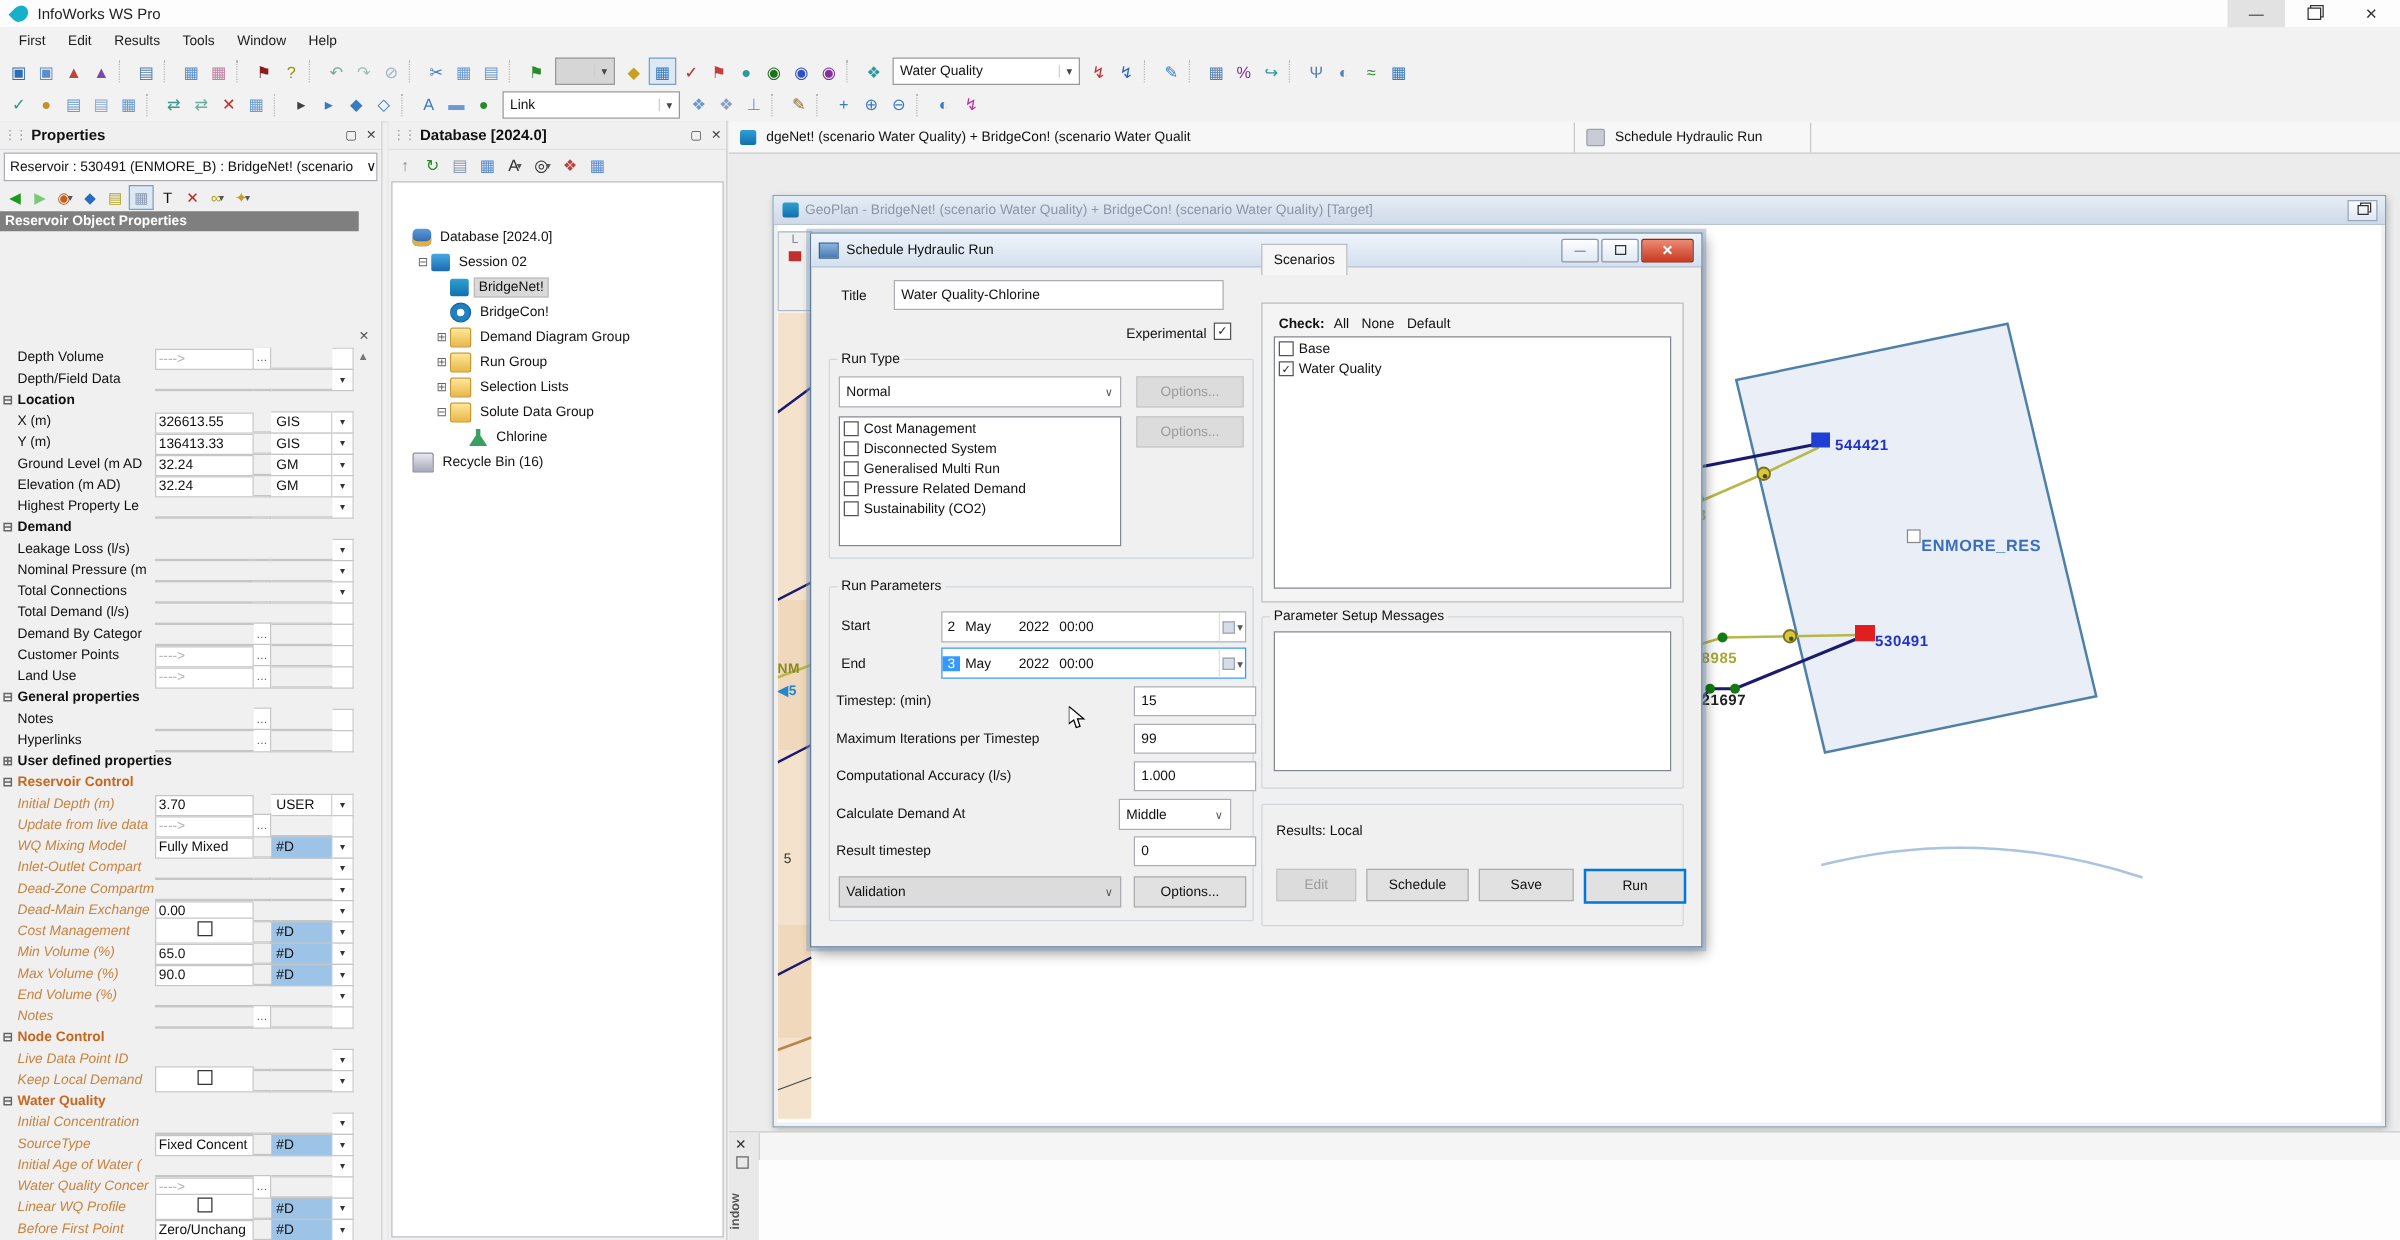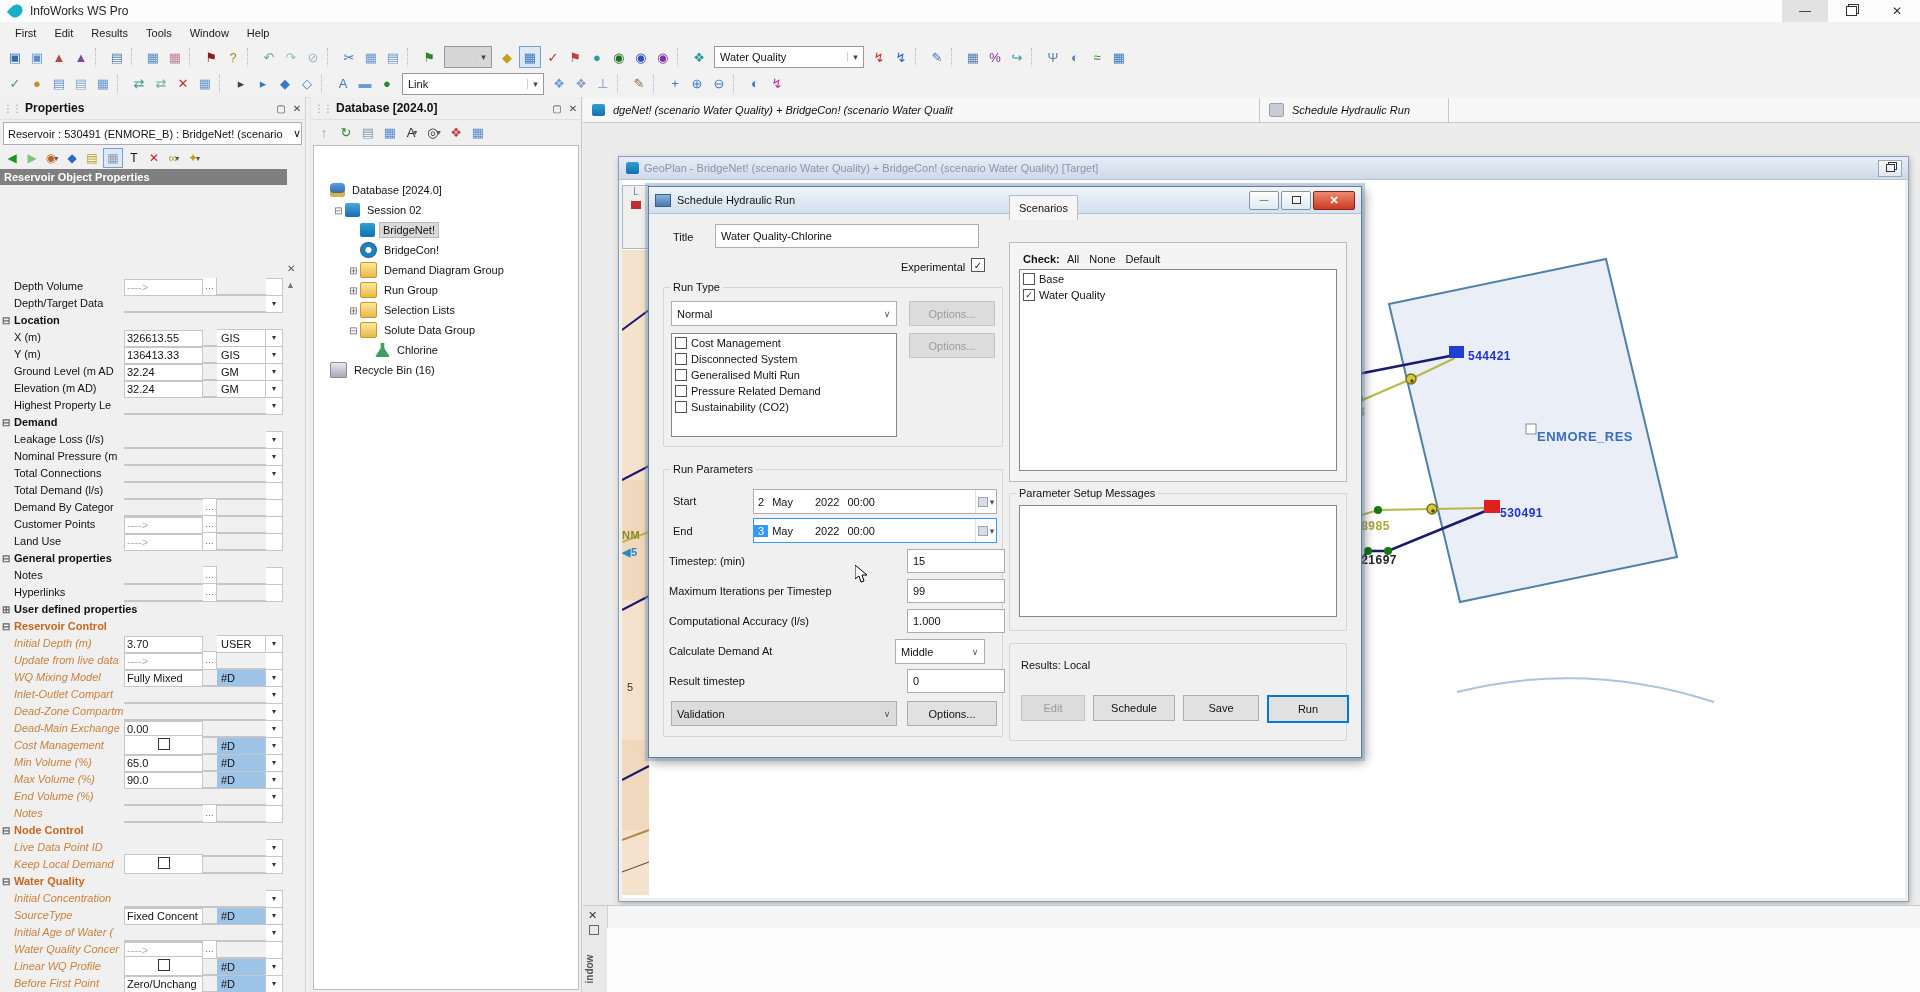--- a/index.html
+++ b/index.html
@@ -69,21 +69,21 @@
   .ic-session{background:linear-gradient(#48a8e0,#1a6ab0);}
   .ic-network{background:linear-gradient(#30a0d0,#1070b0);}
   .ic-control{background:radial-gradient(circle at 50% 50%,#fff 28%,#2080c0 32%);border:1px solid #1a6090;border-radius:50%;}
   .ic-folder{background:linear-gradient(#ffe79a,#e8b84a);border:1px solid #c89830;}
   .ic-flask{background:#3aa060;clip-path:polygon(38% 0,62% 0,62% 38%,100% 100%,0 100%,38% 38%);}
   .ic-bin{background:linear-gradient(#e8e8f0,#a8a8b8);border:1px solid #8a8a9a;border-radius:2px 2px 1px 1px;}
   .tlabel{padding:1px 3px;}
   .titem.selected .tlabel{background:#d9d9d9;border:1px solid #bcbcbc;}
   
   #workspace{left:583px;top:97px;width:1337px;height:808px;background:#ececec;}
-  #tabbar{left:583px;top:97px;width:1337px;height:25px;background:#f7f7f7;border-bottom:1px solid #c8c8c8;display:flex;align-items:center;font-style:italic;}
+  #tabbar{left:583px;top:97px;width:1337px;height:25px;background:#f7f7f7;border-bottom:1px solid #c8c8c8;display:flex;align-items:center;}
   .mtab{display:flex;align-items:center;height:24px;padding:0 8px;border-right:1px solid #c8c8c8;white-space:nowrap;overflow:hidden;}
   .mtab .ticon{width:13px;height:12px;}
   .mtab-label{margin-left:4px;}
   
   #geoplan{left:618px;top:156px;width:1289px;height:744px;background:#f0f0f0;border:1px solid #8aa0b8;box-shadow:1px 2px 6px rgba(0,0,0,.25);}
   #gp-title{height:22px;background:linear-gradient(#e6edf6,#cfd9e8);display:flex;align-items:center;padding:0 6px;color:#8a96a8;border-bottom:1px solid #b8c4d4;}
   #gp-title .ticon{width:13px;height:12px;margin-right:5px;}
   #gp-restore{margin-left:auto;width:22px;height:15px;border:1px solid #98a8bc;background:linear-gradient(#fbfcfe,#dfe7f2);display:flex;align-items:center;justify-content:center;}
   #gp-map{position:absolute;left:3px;top:23px;right:3px;bottom:3px;background:#fff;overflow:hidden;}
   .maplbl{position:absolute;font-size:11px;white-space:nowrap;letter-spacing:.5px;}
@@ -282,21 +282,21 @@
       <div class="prow">
 
           <span class="plabel">Depth Volume</span>
           <span class="pval"><span class="pvt dim">----&gt;</span></span>
           <span class="pmid"><span class="ell">…</span></span>
           <span class="pflag"></span>
           <span class="pdrop off">▾</span>
         </div>
         <div class="prow">
 
-          <span class="plabel">Depth/Target Data</span>
+          <span class="plabel">Depth/Field Data</span>
           <span class="pval"><span class="pvt"></span></span>
           <span class="pmid"></span>
           <span class="pflag"></span>
           <span class="pdrop">▾</span>
         </div>
         <div class="prow pgroup">
           <span class="exp">⊟</span>
           <span class="plabel">Location</span>
 
         </div>

